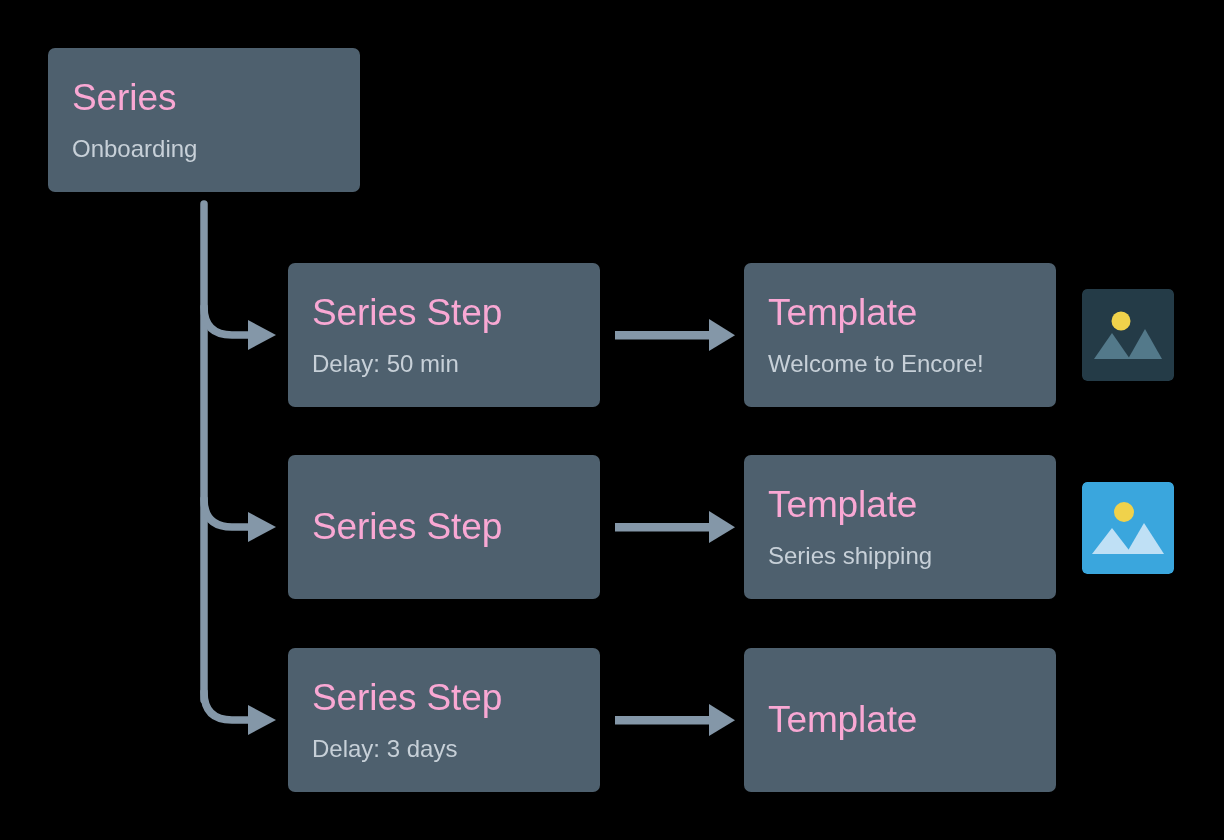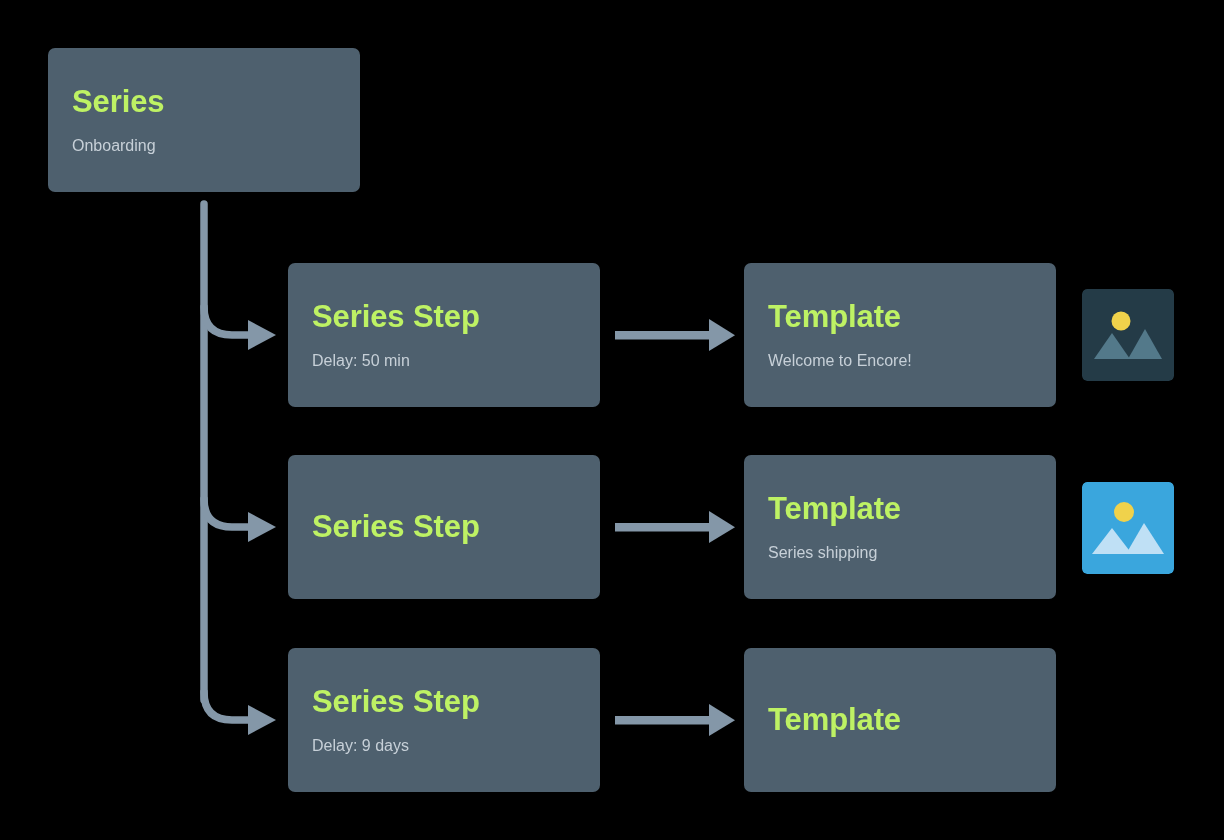--- a/index.html
+++ b/index.html
@@ -29,30 +29,30 @@
     position: absolute;
     background: #4e606e;
     border-radius: 7px;
     box-sizing: border-box;
     padding: 0 24px;
     display: flex;
     flex-direction: column;
     justify-content: center;
   }
   .card .title {
-    color: #bef264;
-    font-size: 31px;
-    font-weight: 700;
+    color: #f9a8d4;
+    font-size: 37px;
+    font-weight: 400;
     line-height: 1.12;
     letter-spacing: -0.1px;
     white-space: nowrap;
   }
   .card .subtitle {
     color: #c7d0d8;
-    font-size: 16px;
+    font-size: 24px;
     font-weight: 400;
     line-height: 1.15;
     letter-spacing: 0px;
     margin-top: 17px;
     white-space: nowrap;
   }
 
   
   #node-series      { left: 48px;  top: 48px;  width: 312px; height: 144px; }
 
@@ -159,20 +159,20 @@
     <svg viewBox="0 0 92 92">
       <rect x="0" y="0" width="92" height="92" rx="5" fill="#3aa6dd"></rect>
       <circle cx="42" cy="30" r="10" fill="#f0d24b"></circle>
       <polygon points="44,72 62,41 82,72" fill="#bfe0f5"></polygon>
       <polygon points="10,72 30,46 50,72" fill="#bfe0f5"></polygon>
     </svg>
   </div>
 
   <div class="card" id="node-step-2">
     <div class="title">Series Step</div>
-    <div class="subtitle">Delay: 9 days</div>
+    <div class="subtitle">Delay: 3 days</div>
   </div>
 
   <div class="card" id="node-template-2">
     <div class="title">Template</div>
   </div>
 
 </div>
 
 </body></html>

